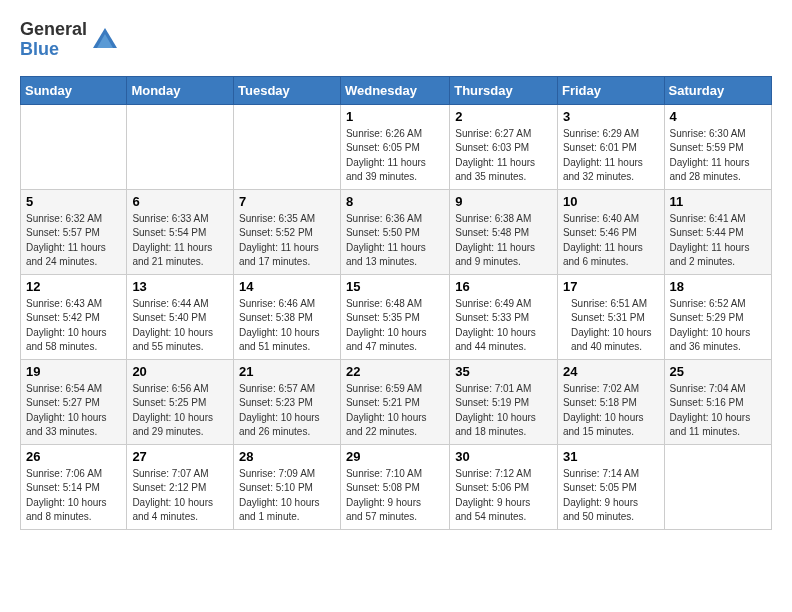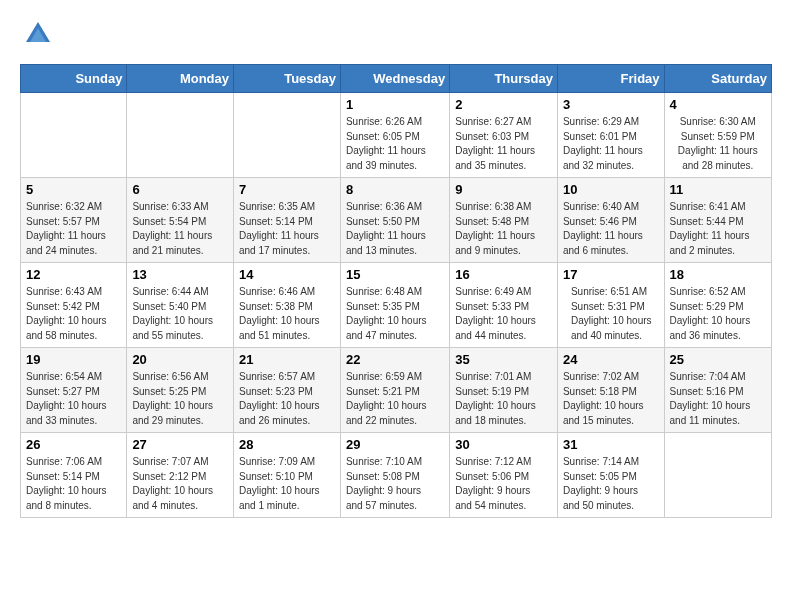--- a/index.html
+++ b/index.html
@@ -54,21 +54,21 @@
     }
     table {
       width: 100%;
       border-collapse: collapse;
       font-size: 11px;
     }
     thead tr th {
       background: #3a7abf;
       color: #fff;
       padding: 6px 4px;
-      text-align: right;
+      text-align: left;
       font-size: 13px;
       font-weight: bold;
       border: 1px solid #2a5fa0;
       margin-left: 43px;
     }
     tbody tr td {
       border: 1px solid #ccc;
       vertical-align: top;
       padding: 4px 5px;
       width: 113px;
@@ -91,20 +91,24 @@
     }
     .empty-cell {
       background: #fff;
     }
   </style>
 </head>
 <body>
 
 <div class="header">
   <div class="logo">
+    <div class="logo-text">
+      <span class="logo-general">General</span>
+      <span class="logo-blue">Blue</span>
+    </div>
     <svg class="logo-icon" viewBox="0 0 28 28">
       <polygon points="14,2 26,22 2,22" fill="#3a7abf"></polygon>
       <polygon points="14,8 22,22 6,22" fill="#5a9ad5"></polygon>
     </svg>
   </div>
 </div>
 
 <table>
   <thead>
     <tr>
@@ -138,21 +142,21 @@
         </td>
         <td>
           <span class="day-num">3</span>
           <div class="day-info" style="white-space: pre-line;">Sunrise: 6:29 AM
 Sunset: 6:01 PM
 Daylight: 11 hours
 and 32 minutes.</div>
         </td>
         <td>
           <span class="day-num">4</span>
-          <div class="day-info" style="white-space: pre-line; text-align: center;">Sunrise: 6:30 AM
+          <div class="day-info" style="white-space: pre-line;">Sunrise: 6:30 AM
 Sunset: 5:59 PM
 Daylight: 11 hours
 and 28 minutes.</div>
         </td>
       </tr>
       <tr>
         <td>
           <span class="day-num">5</span>
           <div class="day-info" style="white-space: pre-line;">Sunrise: 6:32 AM
 Sunset: 5:57 PM
@@ -162,21 +166,21 @@
         <td>
           <span class="day-num">6</span>
           <div class="day-info" style="white-space: pre-line;">Sunrise: 6:33 AM
 Sunset: 5:54 PM
 Daylight: 11 hours
 and 21 minutes.</div>
         </td>
         <td>
           <span class="day-num">7</span>
           <div class="day-info" style="white-space: pre-line;">Sunrise: 6:35 AM
-Sunset: 5:14 PM
+Sunset: 5:52 PM
 Daylight: 11 hours
 and 17 minutes.</div>
         </td>
         <td>
           <span class="day-num">8</span>
           <div class="day-info" style="white-space: pre-line;">Sunrise: 6:36 AM
 Sunset: 5:50 PM
 Daylight: 11 hours
 and 13 minutes.</div>
         </td>

